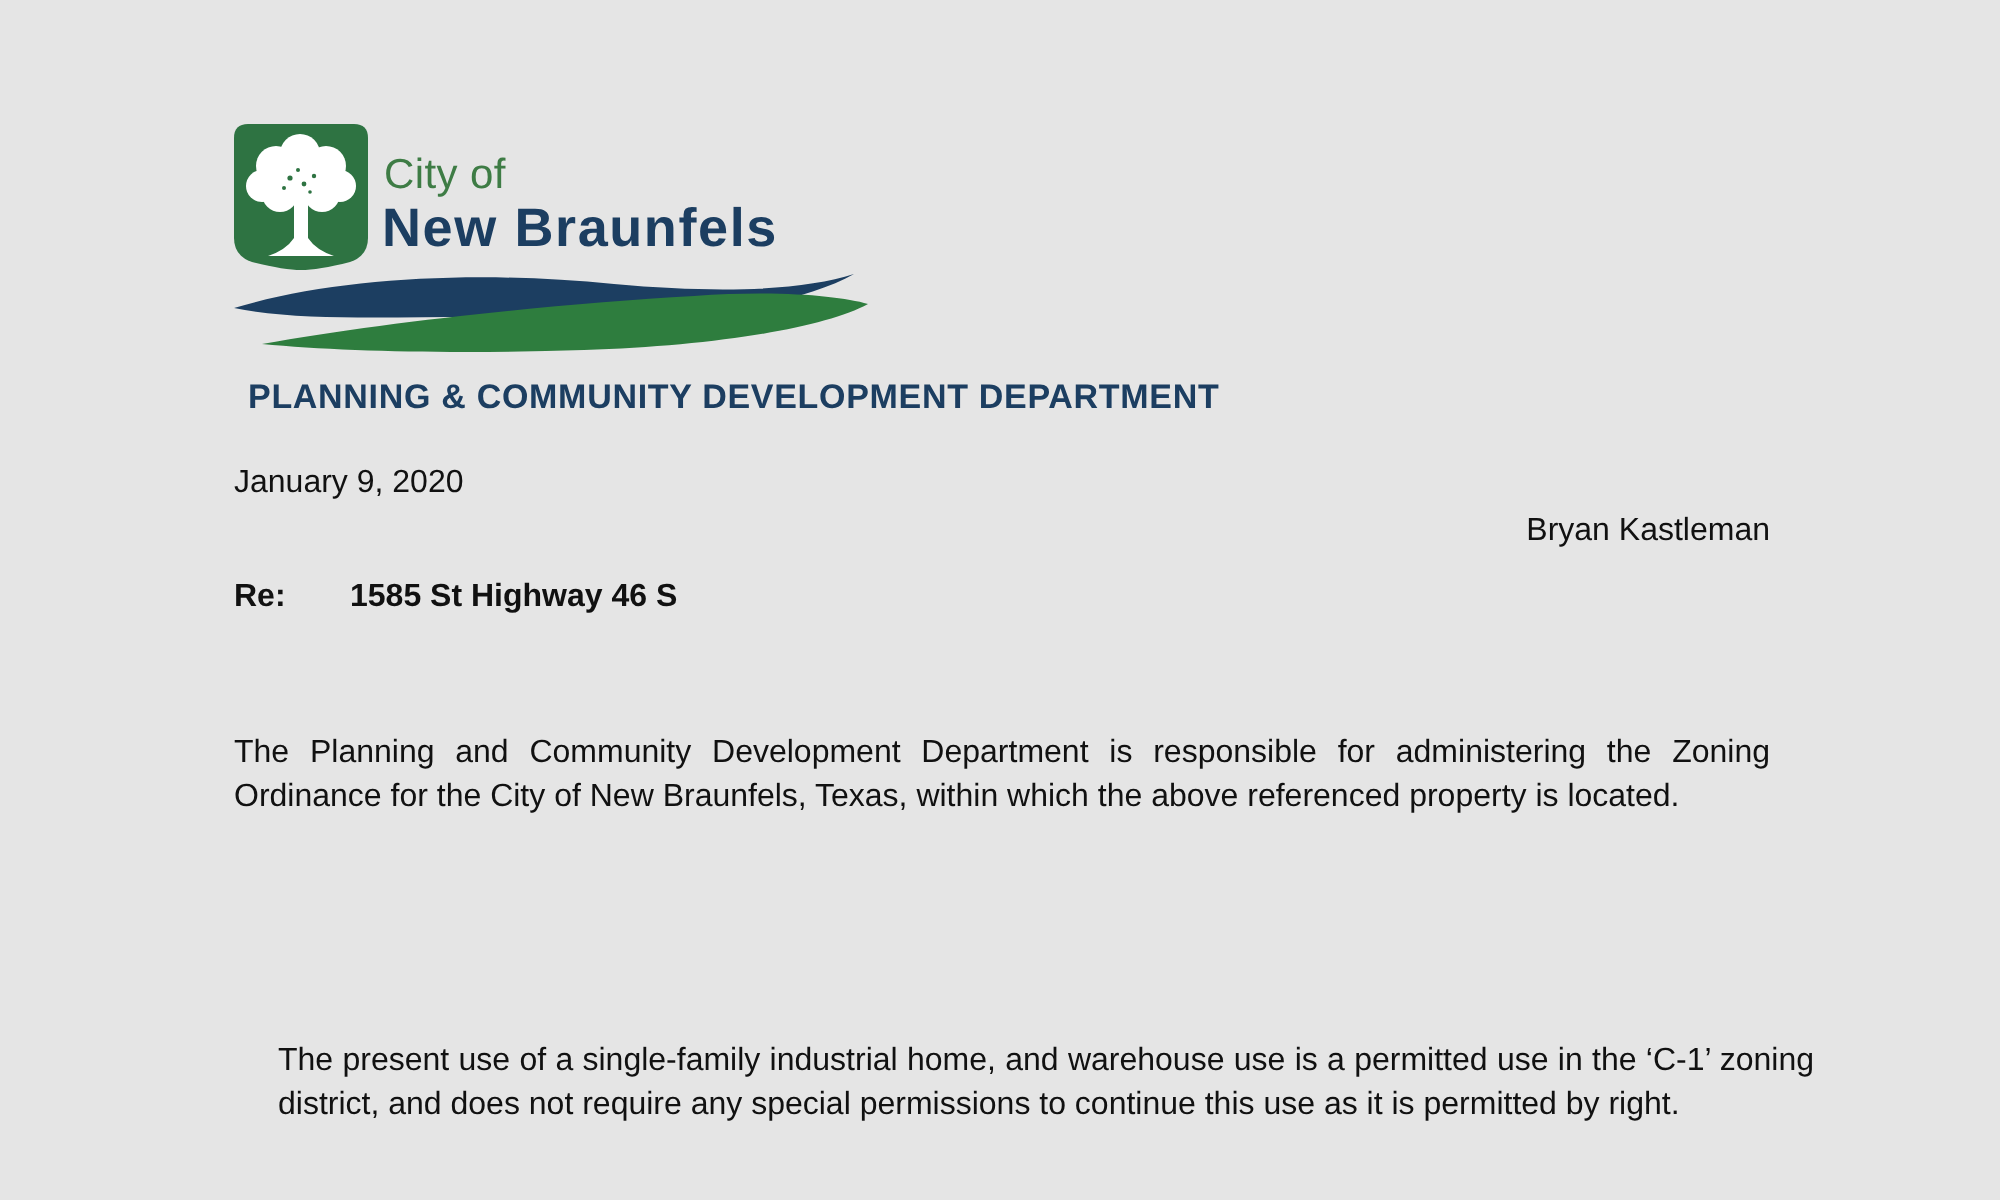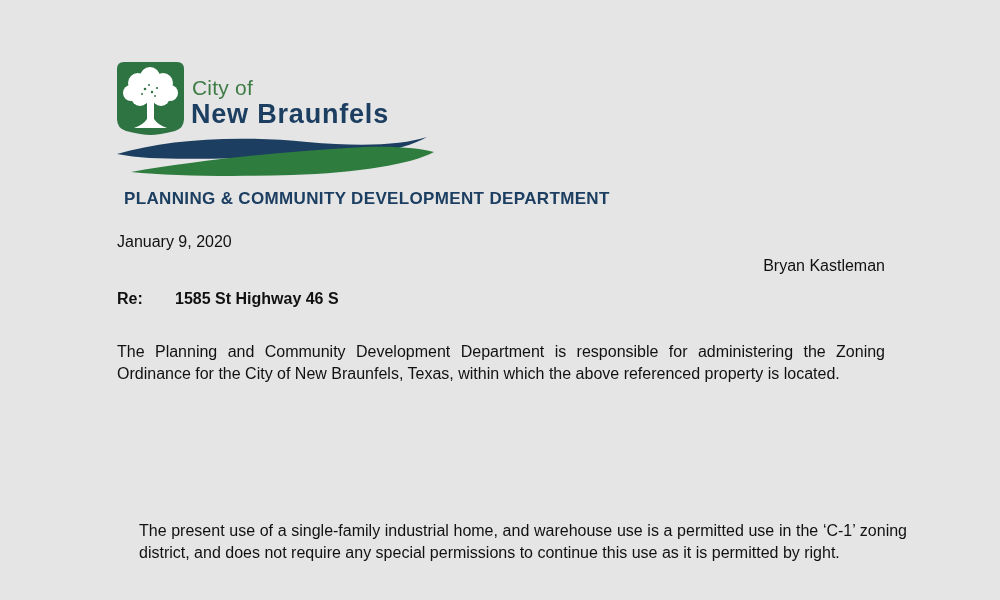--- a/index.html
+++ b/index.html
@@ -31,21 +31,21 @@
     white-space: nowrap;
   }
 
   
   .bodycol { position: absolute; left: 117px; width: 768px; font-size: 16px; line-height: 22px; }
   .date-line   { top: 231px; text-align: left; }
   .recipient   { top: 255px; }
   .re-line     { top: 288px; font-weight: bold; }
   .re-label    { display: inline-block; width: 58px; }
   .para        { margin: 0; text-align: justify; }
-  .para-1      { top: 341px; }
+  .para-1      { top: 366px; }
   .para-2      { top: 437px; }
   .para-3      { top: 520px; }
   .ordinance-link { text-decoration: underline; cursor: pointer; }
 </style>
 </head>
 <body>
 
 <div class="page">
 
   <div class="letterhead">

